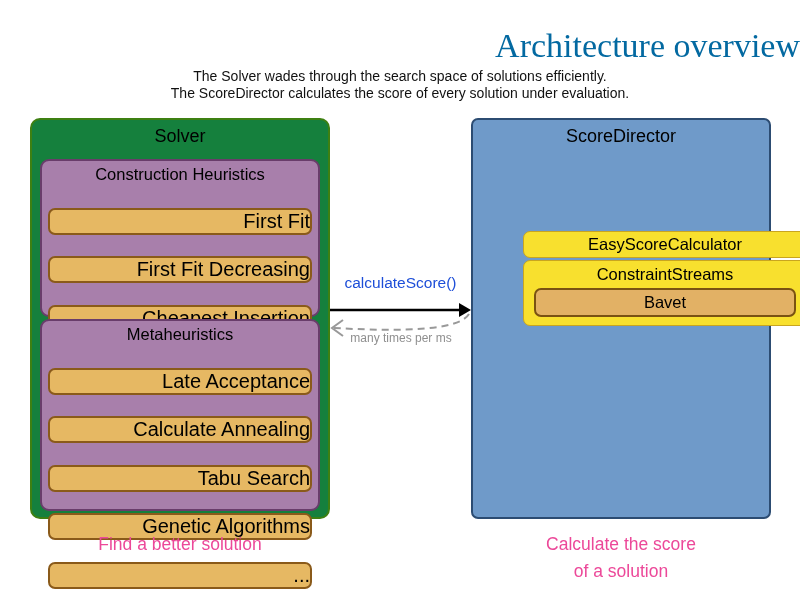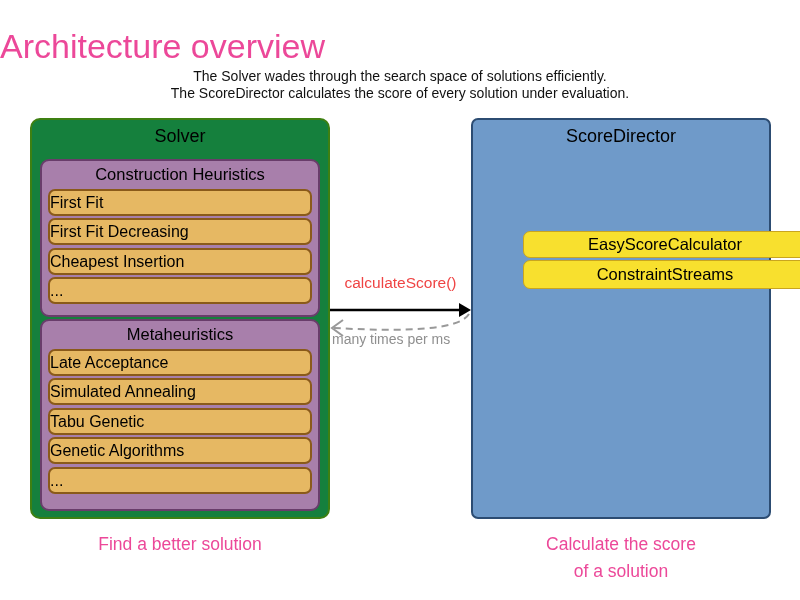--- a/index.html
+++ b/index.html
@@ -1,45 +1,45 @@
 <!DOCTYPE html>
 <html><head>
 <meta charset="utf-8">
 <style>
   html,body{margin:0;padding:0;background:#ffffff;}
   .stage{
     position:relative;width:800px;height:600px;background:#ffffff;overflow:hidden;
     font-family:"Liberation Sans","DejaVu Sans",sans-serif;color:#000;
   }
   .title{
-    position:absolute;top:27px;left:0;width:100%;text-align:left;
-    font-size:34px;line-height:38px;color:#ec4899;
+    position:absolute;top:27px;left:0;width:100%;text-align:right;
+    font-size:34px;line-height:38px;color:#0369a1;font-family:Liberation Serif, serif;
   }
   .subtitle{position:absolute;left:0;width:100%;text-align:center;font-size:14px;line-height:16px;color:#111;}
   .s1{top:68px;}
   .s2{top:85px;}
 
   
   .solver-box{
     position:absolute;left:30px;top:118px;width:300px;height:401px;box-sizing:border-box;
     background:#15803d;border:2px solid #3e8012;border-radius:10px;
   }
   .box-header{width:100%;text-align:center;font-size:18px;line-height:24px;margin-top:4px;}
   .purple{
     position:absolute;left:8px;width:280px;box-sizing:border-box;
     background:#a87fab;border:2px solid #693d6b;border-radius:9px;
-    display:flex;flex-direction:column;
+    display:flex;flex-direction:column;gap:19px;
   }
   .purple.ch{top:39px;height:158px;}
   .purple.mh{top:199px;height:192px;}
   .purple-header{text-align:center;font-size:16.5px;line-height:24px;margin-top:1px;}
   .oitem{
     box-sizing:border-box;height:27px;margin:2.5px 6px 0 6px;
     background:#e6b863;border:2px solid #8a5a1a;border-radius:7px;
-    text-align:left;font-size:16px;line-height:23px;
+    text-align:right;font-size:20px;line-height:23px;
   }
 
   
   .sd-box{
     position:absolute;left:471px;top:118px;width:300px;height:401px;box-sizing:border-box;
     background:#6f9ac9;border:2px solid #2c4c72;border-radius:7px;
   }
   .calcs{position:absolute;left:6px;top:111px;width:284px;padding-left:44px;}
   .calc{
     box-sizing:border-box;background:#f8e02e;border:1.5px solid #c9a51f;border-radius:7px;
@@ -47,23 +47,23 @@
   }
   .calc.single{height:27px;line-height:24px;}
   .calc .calc-label{line-height:27px;}
   .bavet{
     box-sizing:border-box;height:29px;margin:0 10px 8px 10px;
     background:#e2b165;border:2px solid #7a5212;border-radius:7px;
     text-align:center;font-size:16.5px;line-height:25px;
   }
 
   
-  .arrow-label{position:absolute;left:330px;top:274px;width:141px;text-align:center;font-size:15.5px;color:#ef4444;}
+  .arrow-label{position:absolute;left:330px;top:274px;width:141px;text-align:center;font-size:15.5px;color:#1d4ed8;}
   .arrows{position:absolute;left:328px;top:300px;width:146px;height:55px;}
-  .return-label{position:absolute;left:332px;top:331px;width:138px;text-align:left;font-size:14px;color:#8f8f8f;}
+  .return-label{position:absolute;left:332px;top:331px;width:138px;text-align:center;font-size:12px;color:#8f8f8f;}
 
   
   .caption{position:absolute;text-align:center;font-size:17.5px;line-height:27px;color:#ec4899;}
   .caption.left{left:30px;top:531px;width:300px;}
   .caption.right{left:471px;top:531px;width:300px;}
 </style>
 </head>
 <body>
 
 <div class="stage">
@@ -79,33 +79,34 @@
       <div class="purple-header">Construction Heuristics</div>
       <div class="oitem">First Fit</div>
       <div class="oitem">First Fit Decreasing</div>
       <div class="oitem">Cheapest Insertion</div>
       <div class="oitem">...</div>
     </div>
 
     <div class="purple mh">
       <div class="purple-header">Metaheuristics</div>
       <div class="oitem">Late Acceptance</div>
-      <div class="oitem">Simulated Annealing</div>
-      <div class="oitem">Tabu Genetic</div>
+      <div class="oitem">Calculate Annealing</div>
+      <div class="oitem">Tabu Search</div>
       <div class="oitem">Genetic Algorithms</div>
       <div class="oitem">...</div>
     </div>
   </div>
 
   <div class="sd-box">
     <div class="box-header">ScoreDirector</div>
     <div class="calcs">
       <div class="calc single">EasyScoreCalculator</div>
       <div class="calc">
         <div class="calc-label">ConstraintStreams</div>
+        <div class="bavet">Bavet</div>
       </div>
     </div>
   </div>
 
   <div class="arrow-label">calculateScore()</div>
   <svg class="arrows" viewBox="0 0 146 55">
     <g>
       <line x1="2" y1="10" x2="132" y2="10" stroke="#000000" stroke-width="2.6"></line>
       <polygon points="131,3 143,10 131,17" fill="#000000"></polygon>
     </g>

